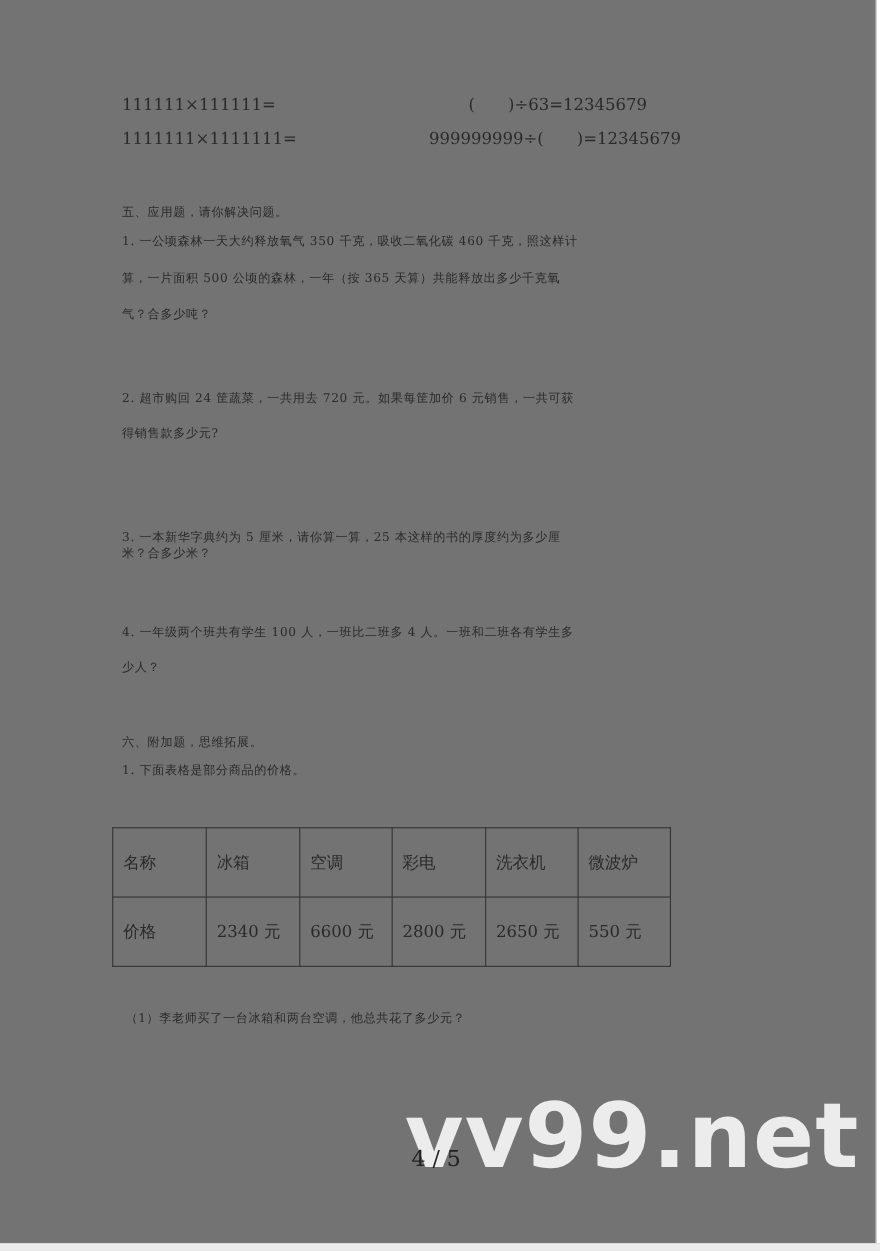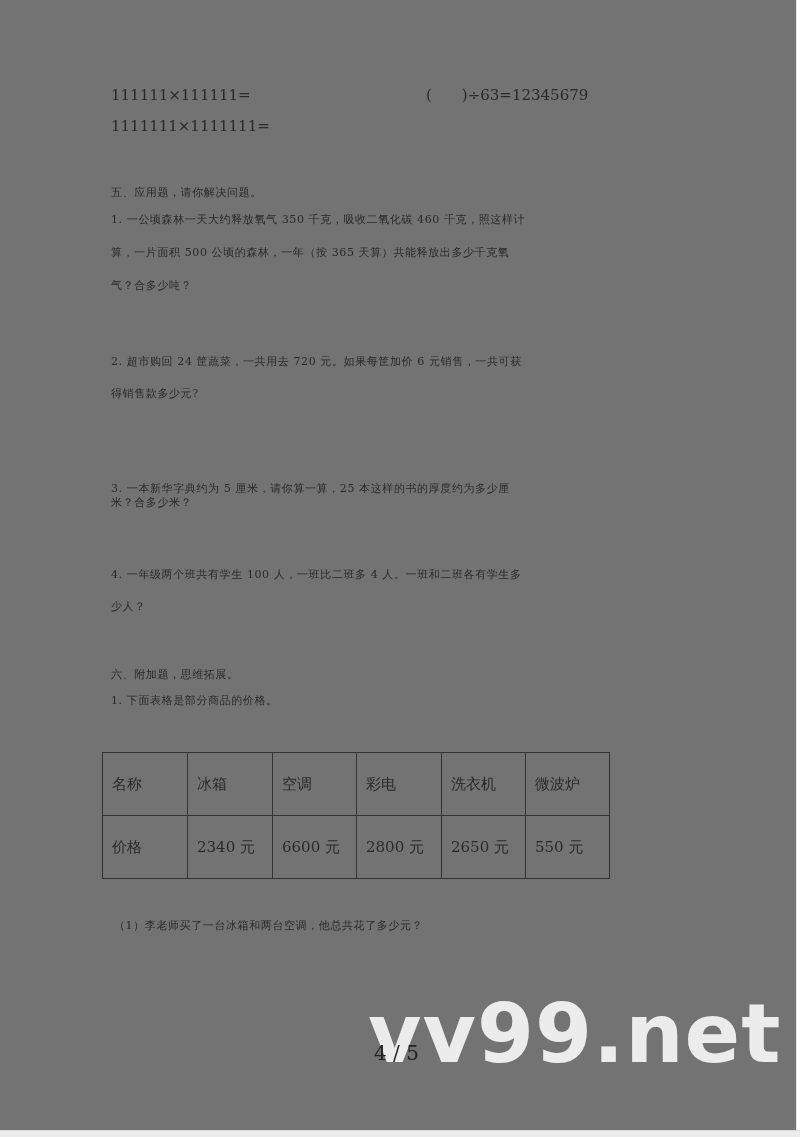--- a/index.html
+++ b/index.html
@@ -49,20 +49,21 @@
   }
 </style>
 </head>
 <body>
 
 <div class="page">
 
   <div class="eq" style="left:111px; top:86px;">111111×111111=</div>
   <div class="eq" style="left:392px; top:86px;margin-left:34px;">(　　)÷63=12345679</div>
   <div class="eq" style="left:111px; top:117px;">1111111×1111111=</div>
+  <div class="eq" style="left:390px; top:117px;">999999999÷(　　)=12345679</div>
 
   <div class="line" style="top:185px;">五、应用题，请你解决问题。</div>
   <div class="line" style="top:212px;">1. 一公顷森林一天大约释放氧气 350 千克，吸收二氧化碳 460 千克，照这样计</div>
   <div class="line" style="top:245px;">算，一片面积 500 公顷的森林，一年（按 365 天算）共能释放出多少千克氧</div>
   <div class="line" style="top:278px;">气？合多少吨？</div>
 
   <div class="line" style="top:354px;">2. 超市购回 24 筐蔬菜，一共用去 720 元。如果每筐加价 6 元销售，一共可获</div>
   <div class="line" style="top:386px;">得销售款多少元?</div>
 
   <div class="line" style="top:481px;">3. 一本新华字典约为 5 厘米，请你算一算，25 本这样的书的厚度约为多少厘</div>

